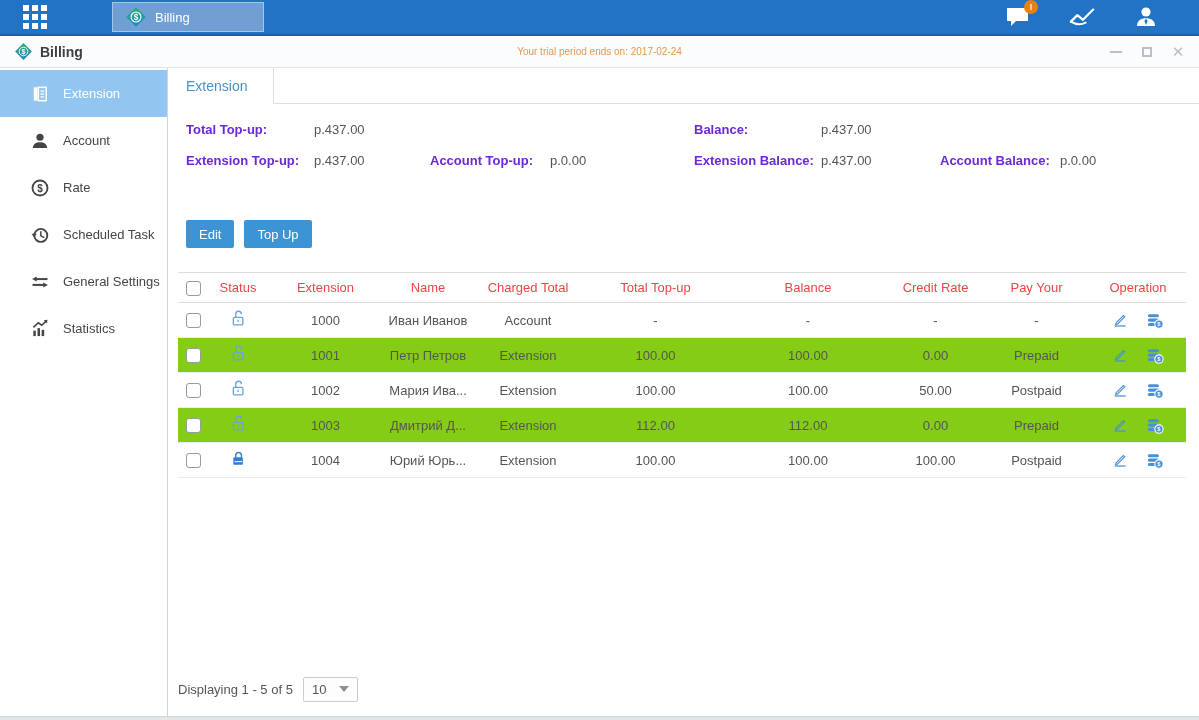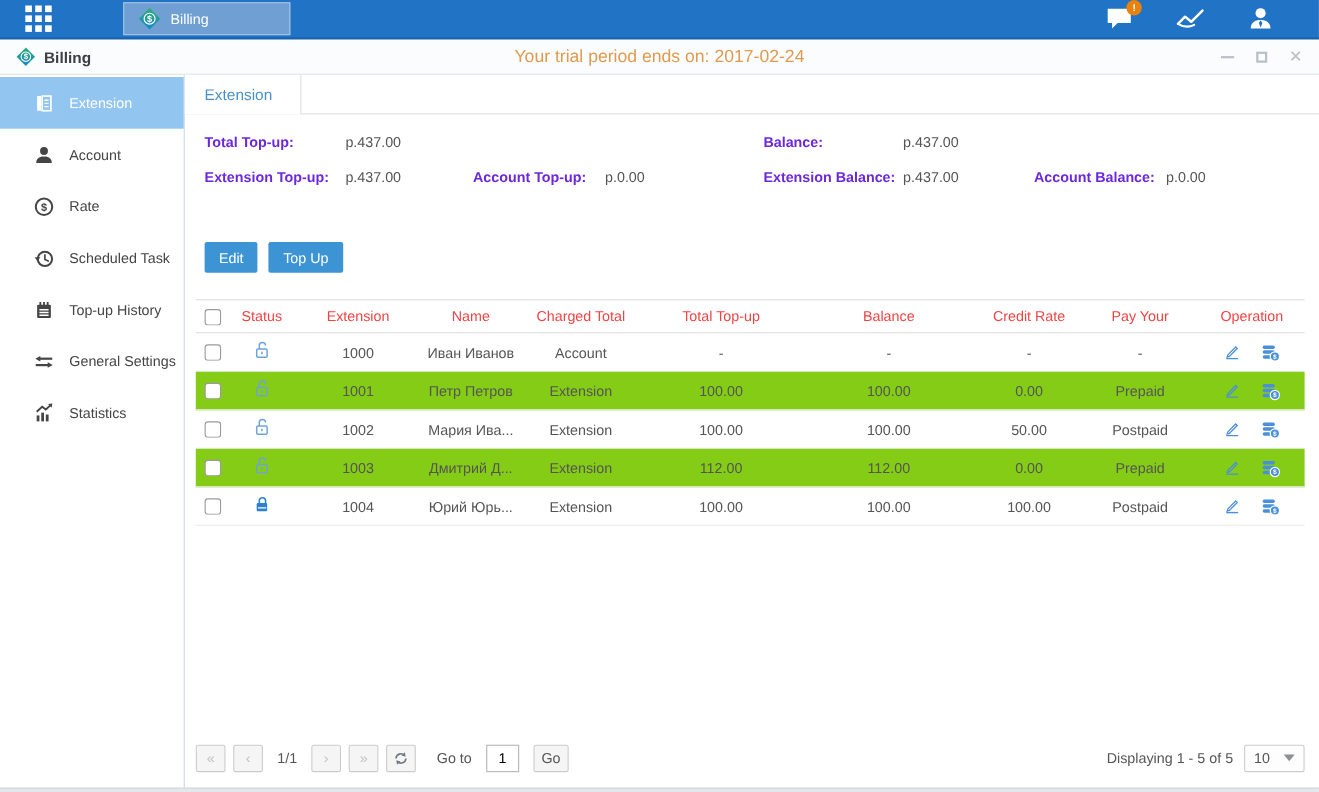--- a/index.html
+++ b/index.html
@@ -17,21 +17,21 @@
   .taskbar-btn .tb-label { color:#fff; font-size:13px; }
   .topbar-right { position:absolute; right:40px; top:0; height:34px; display:flex; align-items:center; gap:38px; }
   .top-icon { position:relative; width:26px; height:24px; display:flex; align-items:center; justify-content:center; cursor:pointer; }
   .badge { position:absolute; top:-5px; right:-7px; width:14px; height:14px; border-radius:50%;
            background:#e8820c; color:#fff; font-size:9px; font-weight:bold; display:flex; align-items:center; justify-content:center; }
 
   
   .titlebar { height:32px; background:#fbfcfd; border-bottom:1px solid #dfe3e8; display:flex; align-items:center; position:relative; }
   .title-left { display:flex; align-items:center; gap:7px; padding-left:14px; }
   .window-title { font-size:14px; font-weight:bold; color:#3c4043; }
-  .trial-msg { position:absolute; left:0; right:0; text-align:center; font-size:16px; color:var(--trial_orange,#e09a50); pointer-events:none; }
+  .trial-msg { position:absolute; left:0; right:0; text-align:center; font-size:10px; color:var(--trial_orange,#e09a50); pointer-events:none; }
   .win-controls { position:absolute; right:14px; display:flex; align-items:center; gap:17px; }
   .wc { width:14px; height:14px; display:flex; align-items:center; justify-content:center; cursor:pointer; }
   .wc-min i { display:block; width:12px; height:0; border-top:2px solid #b9bfc6; }
   .wc-max i { display:block; width:10px; height:10px; border:2px solid #b9bfc6; }
   .wc-close { color:#b9bfc6; font-size:15px; line-height:1; }
 
   
   .app-body { display:flex; height:648px; }
   .sidebar { width:168px; border-right:1px solid #ccd6de; padding-top:2px; flex-shrink:0; }
   .nav-item { height:47px; display:flex; align-items:center; gap:13px; padding-left:30px;
@@ -193,32 +193,20 @@
       </svg>
       <span>Rate</span>
     </div>
     <div class="nav-item">
       <svg width="20" height="20" viewBox="0 0 24 24">
         <circle cx="13" cy="12.5" r="7.8" fill="none" stroke="currentColor" stroke-width="2.2"></circle>
         <polyline points="13,8 13,13 16.6,14.8" fill="none" stroke="currentColor" stroke-width="1.8" stroke-linecap="round"></polyline>
         <polygon points="1.8,10.5 8,10.5 4.9,15" fill="currentColor"></polygon>
       </svg>
       <span>Scheduled Task</span>
-    </div>
-    <div class="nav-item">
-      <svg width="20" height="20" viewBox="0 0 24 24">
-        <rect x="4.5" y="6" width="15" height="14.5" rx="1.2" fill="currentColor"></rect>
-        <line x1="8" y1="3" x2="8" y2="8" stroke="currentColor" stroke-width="2"></line>
-        <line x1="12" y1="3" x2="12" y2="8" stroke="currentColor" stroke-width="2"></line>
-        <line x1="16" y1="3" x2="16" y2="8" stroke="currentColor" stroke-width="2"></line>
-        <line x1="7" y1="11.5" x2="17" y2="11.5" stroke="#fff" stroke-width="1.4"></line>
-        <line x1="7" y1="14.5" x2="17" y2="14.5" stroke="#fff" stroke-width="1.4"></line>
-        <line x1="7" y1="17.5" x2="17" y2="17.5" stroke="#fff" stroke-width="1.4"></line>
-      </svg>
-      <span>Top-up History</span>
     </div>
     <div class="nav-item">
       <svg width="20" height="20" viewBox="0 0 24 24" fill="currentColor">
         <line x1="7" y1="8.5" x2="21" y2="8.5" stroke="currentColor" stroke-width="2.4"></line>
         <polygon points="8,5.5 8,11.5 2.5,8.5"></polygon>
         <line x1="3" y1="15.5" x2="17" y2="15.5" stroke="currentColor" stroke-width="2.4"></line>
         <polygon points="16,12.5 16,18.5 21.5,15.5"></polygon>
       </svg>
       <span>General Settings</span>
     </div>
@@ -454,38 +442,20 @@
           <circle cx="17" cy="16.5" r="5.3" fill="#4a90d9" stroke="#fff" stroke-width="1.3"></circle>
           <text x="17" y="19.3" text-anchor="middle" font-size="7.5" font-weight="bold" fill="#fff">$</text>
         </svg>
       </span>
     </div>
   </div>
 </div>
     </div>
 
     <div class="pagbar">
-      <div class="pag-left">
-        <span class="pbtn first"></span>
-        <span class="pbtn prev"></span>
-        <span class="page-ind">1/1</span>
-        <span class="pbtn next"></span>
-        <span class="pbtn last"></span>
-        <span class="pbtn">
-          <svg width="15" height="15" viewBox="0 0 20 20">
-            <path d="M4,10 a6,6 0 0 1 10.3,-3.8" fill="none" stroke="#6f7a82" stroke-width="2"></path>
-            <polygon points="14.8,2.5 15.6,7.8 10.6,6.4" fill="#6f7a82"></polygon>
-            <path d="M16,10 a6,6 0 0 1 -10.3,3.8" fill="none" stroke="#6f7a82" stroke-width="2"></path>
-            <polygon points="5.2,17.5 4.4,12.2 9.4,13.6" fill="#6f7a82"></polygon>
-          </svg>
-        </span>
-        <span class="goto-label">Go to</span>
-        <input class="goto-input" value="1" style="">
-        <button class="go-btn">Go</button>
-      </div>
       <div class="pag-right">
         <span>Displaying 1 - 5 of 5</span>
         <div class="pagesize">
           <span>10</span>
           <span class="caret"></span>
         </div>
       </div>
     </div>
   </div>
 </div>

